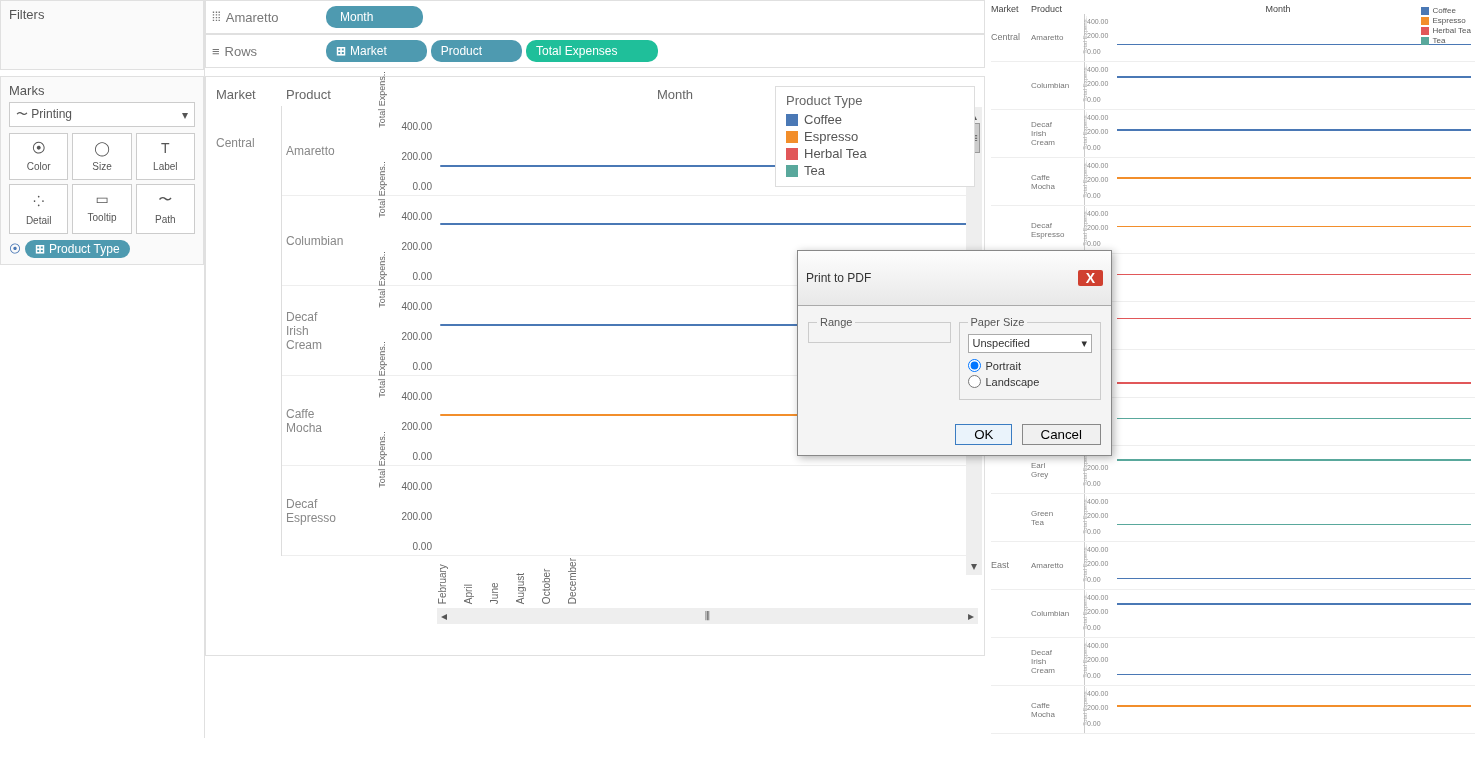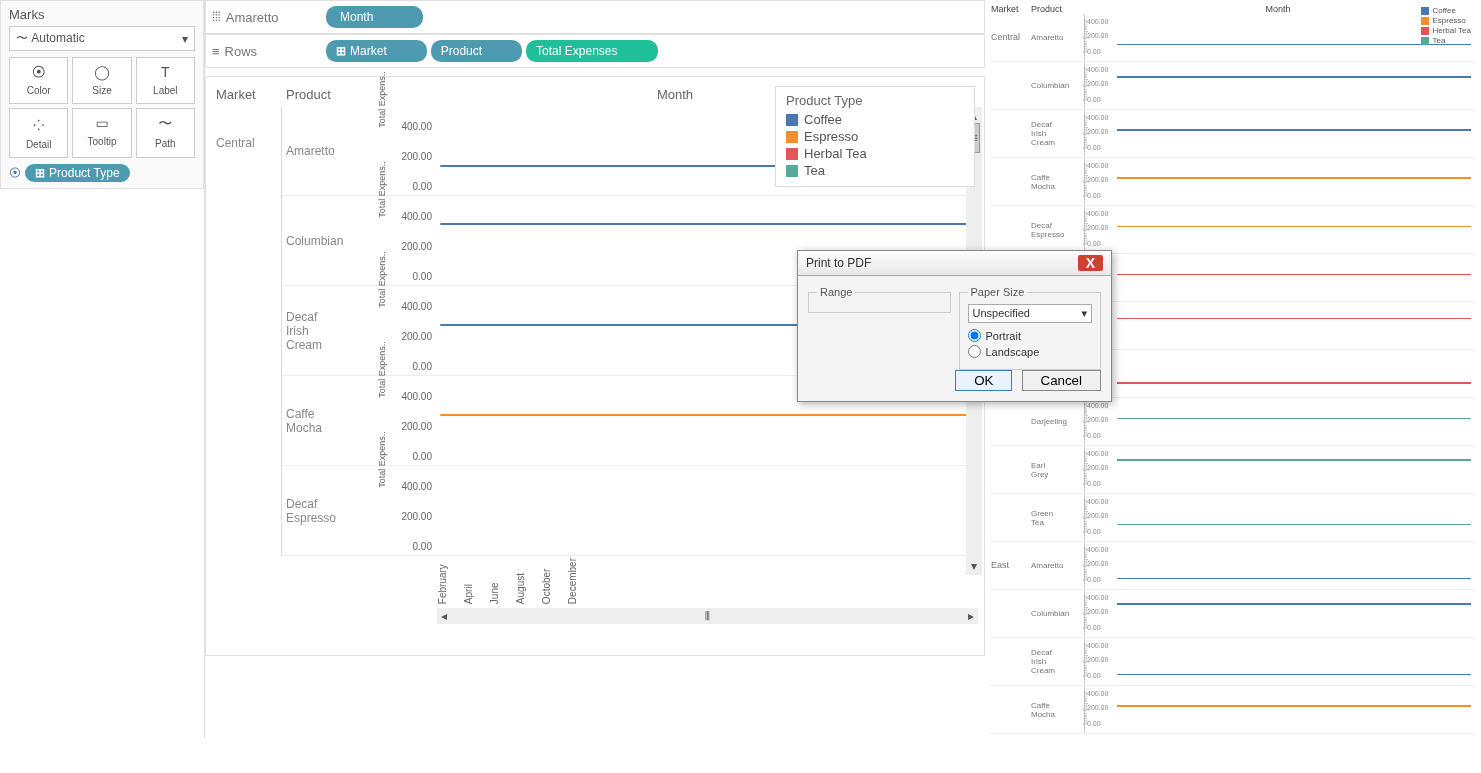--- a/index.html
+++ b/index.html
@@ -40,24 +40,24 @@
 .chart-line { position: absolute; left: 58px; right: 5px; height: 2px; border-radius: 1px; }
 .x-axis { display: flex; margin-left: 225px; margin-top: 2px;}
 .x-axis span { writing-mode: vertical-rl; transform: rotate(180deg); font-size: 10px; color: #666; margin-right: 15px;}
 .hscroll { margin-left: 225px; margin-top: 4px; height: 16px; background: #eee; display:flex; align-items:center; justify-content:space-between; padding:0 4px;}
 .vscroll { position:absolute; right:2px; top:30px; bottom:80px; width:16px; background:#eee; display:flex; flex-direction:column; align-items:center; justify-content:space-between; padding:2px 0;}
 .legend-card { position: absolute; right: 10px; top: 86px; border: 1px solid #ddd; background: #fff; padding: 6px 10px; width: 200px;}
 .legend-card .title { font-size: 13px; color: #666; margin-bottom: 4px;}
 .legend-item { display: flex; align-items: center; font-size: 13px; color: #555; margin: 2px 0;}
 .legend-item .sw { width: 12px; height: 12px; margin-right: 6px;}
 .dialog { position: absolute; left: 592px; top: 250px; width: 315px; border: 1px solid #888; background: #f4f4f4; box-shadow: 2px 2px 8px rgba(0,0,0,0.3); z-index: 10;}
-.dialog-title { background: linear-gradient(#fdfdfd,#e8e8e8); padding: 4px 8px; font-size: 12px; color: #333; display:flex; justify-content:space-between; align-items:center; border-bottom:1px solid #aaa;}
+.dialog-title { background: linear-gradient(#fdfdfd,#e8e8e8); padding: 19px 8px; font-size: 12px; color: #333; display:flex; justify-content:space-between; align-items:center; border-bottom:1px solid #aaa;}
 .dialog-close { background: #d04030; color: #fff; padding: 0 8px; font-weight: bold; border-radius:2px; cursor:pointer; font-size:14px;}
 .dialog-body { padding: 10px; font-size: 11px; color: #333;}
-.fieldset { border: 1px solid #ccc; padding: 6px 8px 8px 8px; margin-bottom: 0;}
+.fieldset { border: 1px solid #ccc; padding: 6px 8px 8px 8px; margin-bottom: 24px;}
 .fieldset legend { font-size: 11px; color: #555; padding: 0 3px;}
 .radio-row { margin: 3px 0; display:flex; align-items:center;}
 .radio-row input { margin-right: 5px;}
 .two-col { display: flex; gap: 8px;}
 .two-col > div { flex: 1;}
 .select-like { border: 1px solid #aaa; background: #fff; padding: 2px 4px; width: 100%; display:flex; justify-content:space-between;}
 .checkbox-row { display:inline-flex; align-items:center; margin-right: 10px;}
 .checkbox-row input { margin-right: 4px;}
 .dialog-btns { text-align: right; margin-top: 0;}
 .dialog-btns button { padding: 2px 18px; margin-left: 6px; border: 1px solid #888; background: #f0f0f0;}
@@ -78,24 +78,27 @@
 .preview-legend { position:absolute; right:10px; top:5px; font-size:8px;}
 .preview-legend .li { display:flex; align-items:center; margin:1px 0;}
 .preview-legend .li .sw { width:8px; height:8px; margin-right:3px;}
 .arrow-connect { position:absolute; left:888px; top:270px; z-index:5;}
 .disabled { color: #aaa;}
 </style>
 </head>
 <body>
 
 <div class="left-col">
+  <div class="shelf-panel" style="height:70px">
+    <div class="shelf-title">Filters</div>
+  </div>
   <div class="shelf-panel marks-panel">
     <div class="shelf-title">Marks</div>
     <div class="mark-type-select">
-      <span><span>〜</span> <span>Automatic</span></span>
+      <span><span>〜</span> <span>Printing</span></span>
       <span>▾</span>
     </div>
     <div class="mark-grid" id="mark-grid">
         <div class="mark-btn"><span class="icon">⦿</span><span class="lbl">Color</span></div>
         <div class="mark-btn"><span class="icon">◯</span><span class="lbl">Size</span></div>
         <div class="mark-btn"><span class="icon">T</span><span class="lbl">Label</span></div>
         <div class="mark-btn"><span class="icon">⁘</span><span class="lbl">Detail</span></div>
         <div class="mark-btn"><span class="icon">▭</span><span class="lbl">Tooltip</span></div>
         <div class="mark-btn"><span class="icon">〜</span><span class="lbl">Path</span></div>
       </div>

